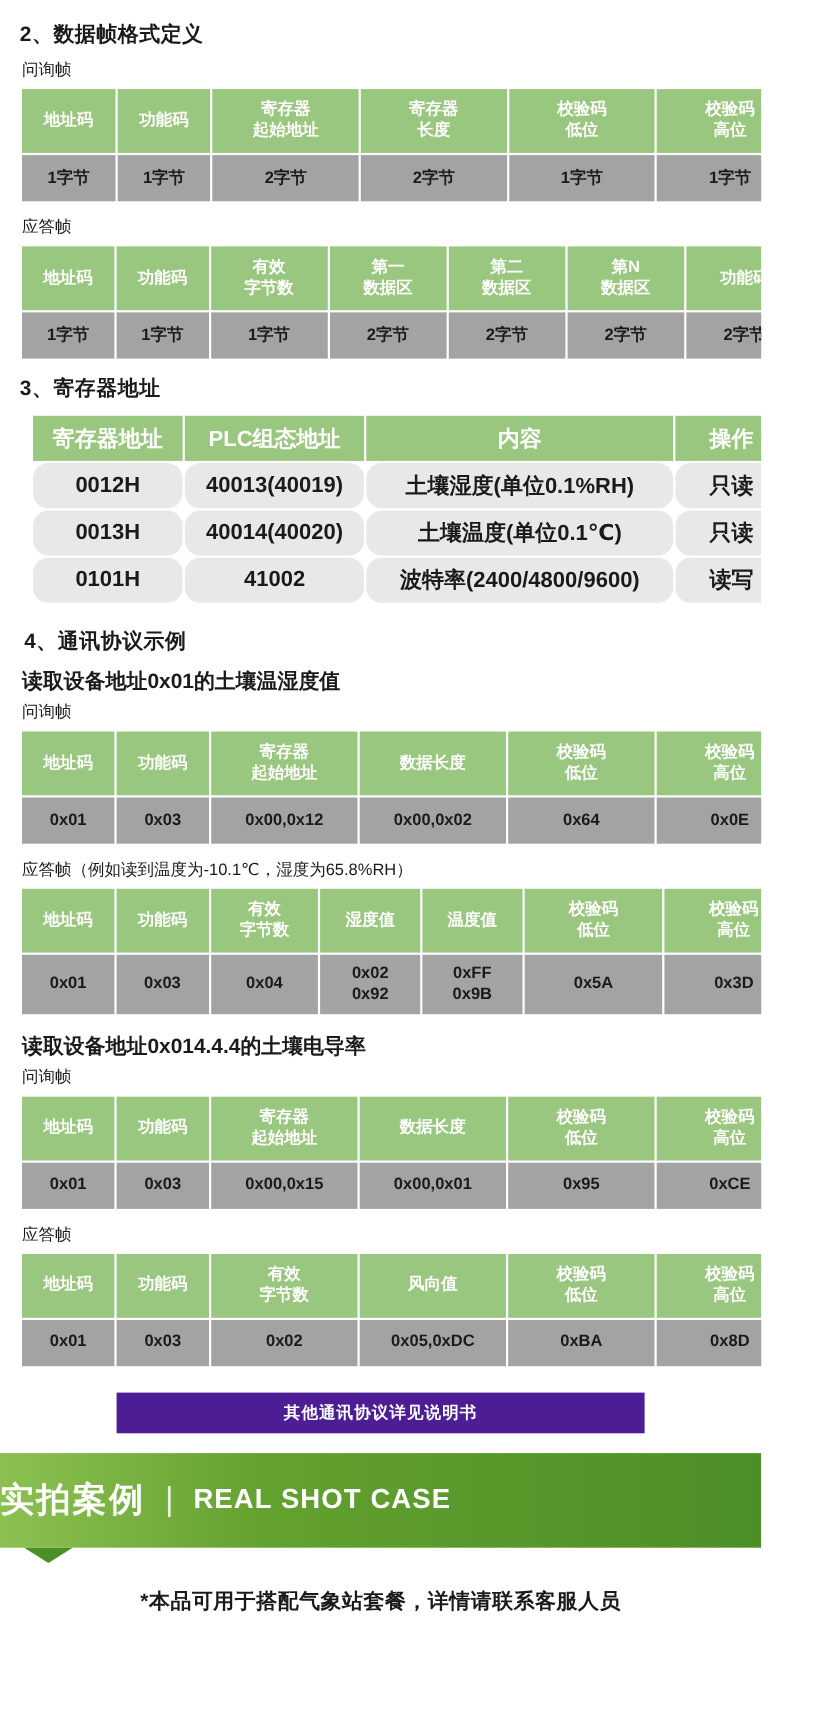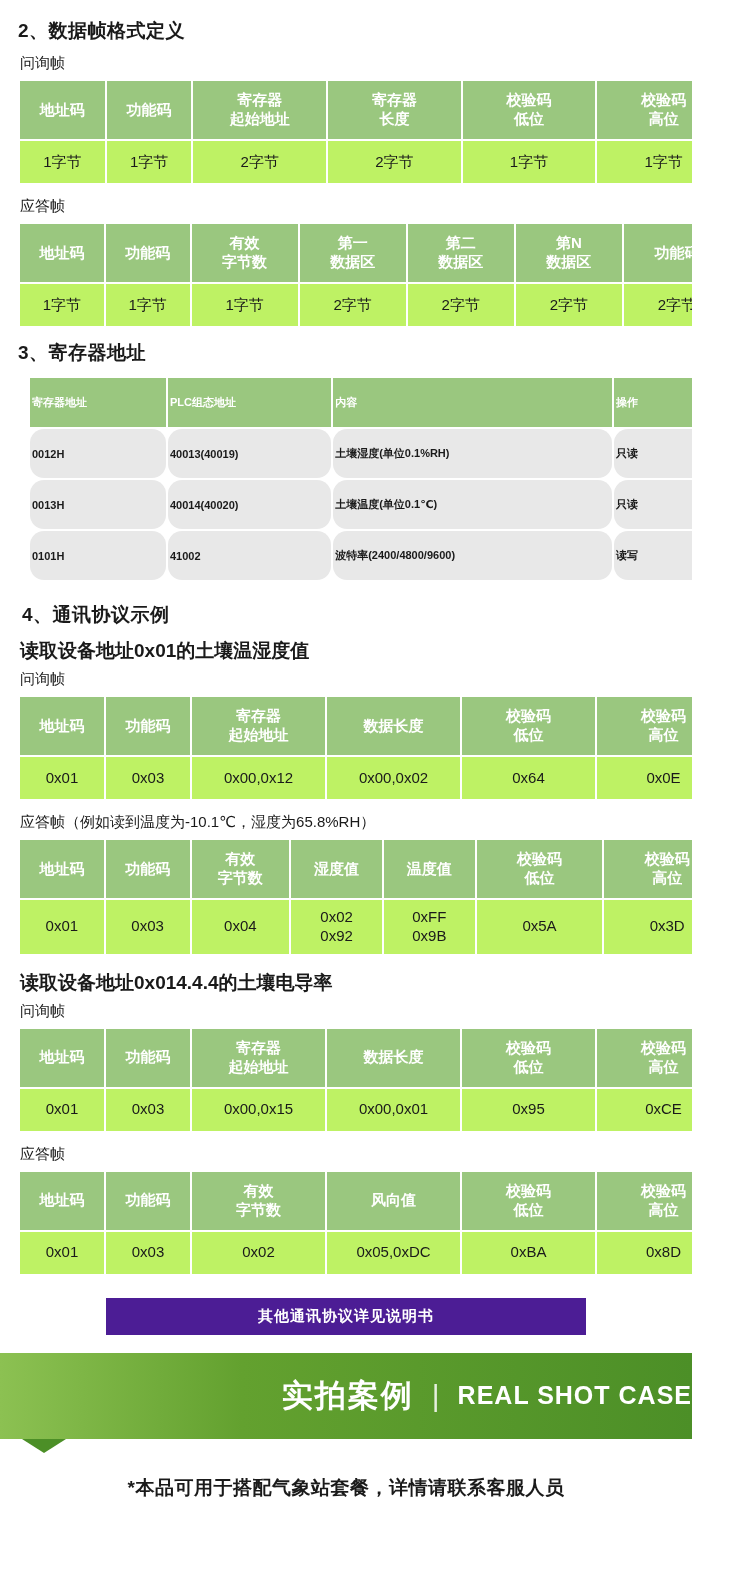--- a/index.html
+++ b/index.html
@@ -51,38 +51,38 @@
     padding: 8px 2px;
     line-height: 1.25;
   }
   table.frame tr.head td {
     background: #9ac77f;
     color: #ffffff;
     font-weight: bold;
     height: 42px;
   }
   table.frame tr.body td {
-    background: #bef264;
+    background: #a3a3a3;
     color: #1a1a1a;
     height: 26px;
-    font-weight: normal;
+    font-weight: bold;
     font-size: 15px;
   }
   table.reg {
     border-collapse: separate;
     border-spacing: 2px;
     width: 690px;
     table-layout: fixed;
     margin: 4px 0 10px 10px;
   }
   table.reg td {
-    text-align: left;
+    text-align: center;
     vertical-align: middle;
-    font-size: 11px;
-    padding: 17px 2px;
+    font-size: 20px;
+    padding: 7px 2px;
     font-weight: bold;
   }
   table.reg tr.head td {
     background: #9ac77f;
     color: #ffffff;
   }
   table.reg tr.body td {
     background: #e8e8e8;
     border-radius: 14px;
   }
@@ -103,21 +103,21 @@
     width: 480px;
     text-align: center;
     letter-spacing: 1px;
   }
   .banner {
     margin-top: 10px;
     height: 86px;
     background: linear-gradient(90deg, #8cc152 0%, #63a12f 35%, #4c8f27 100%);
     display: flex;
     align-items: center;
-    justify-content: flex-end;
+    justify-content: flex-start;
     position: relative;
   }
   .banner-inner {
     display: flex;
     align-items: center;
     gap: 18px;
   }
   .banner-cn {
     color: #ffffff;
     font-size: 31px;

